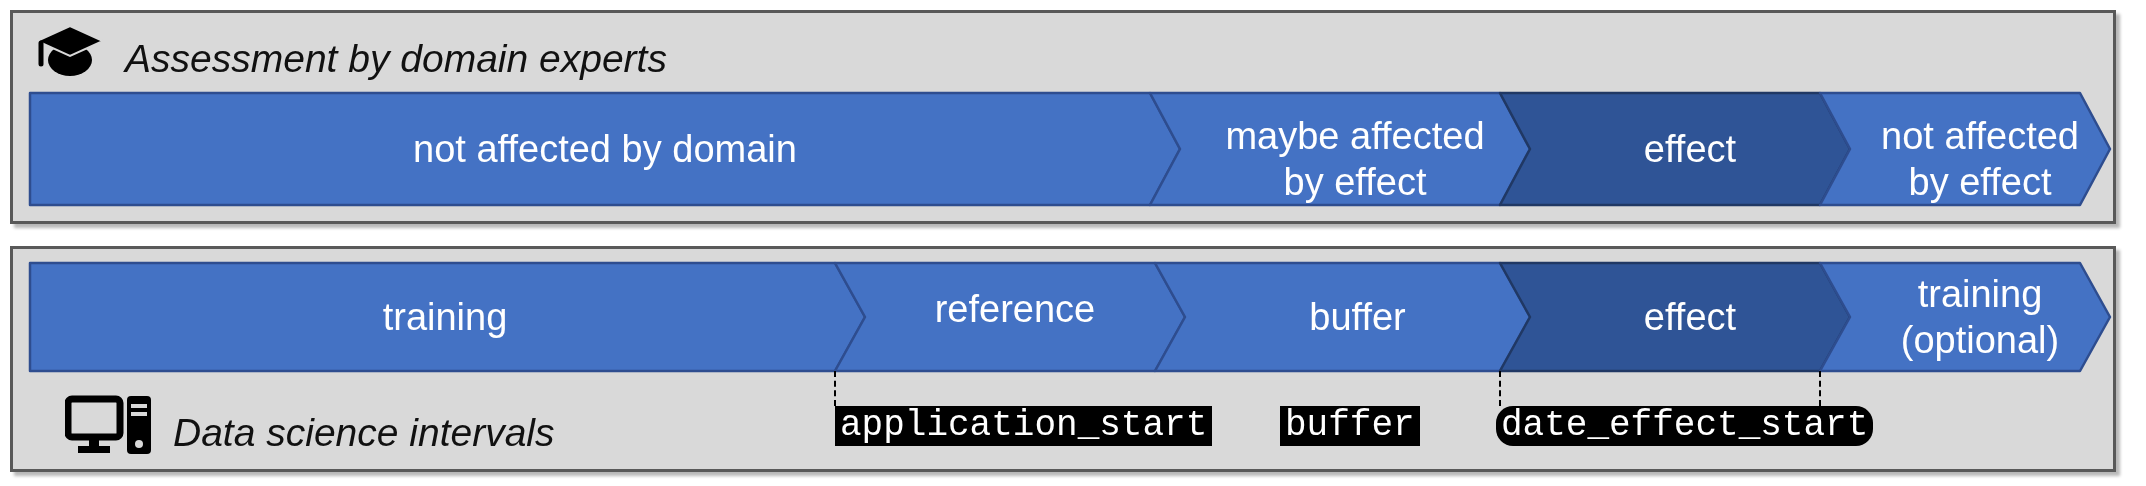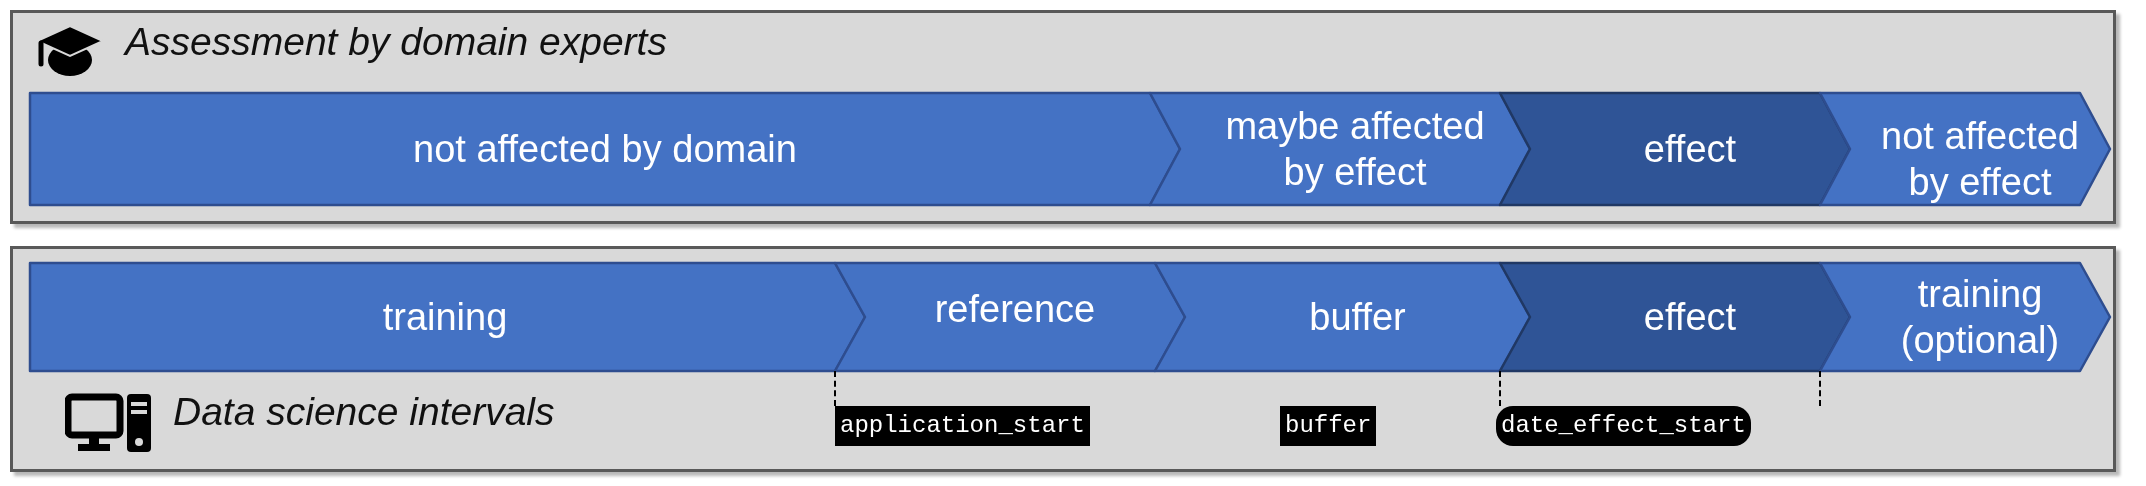--- a/index.html
+++ b/index.html
@@ -10,21 +10,21 @@
     position:absolute;
     background:var(--panel-bg,#d9d9d9);
     border:3px solid var(--panel-border,#595959);
     box-shadow:4px 4px 3px rgba(0,0,0,0.28);
     box-sizing:border-box;
   }
   #panel-experts{left:10px;top:10px;width:2106px;height:214px;}
   #panel-datascience{left:10px;top:246px;width:2106px;height:226px;}
 
   .panel-header{
-    position:absolute;display:flex;align-items:flex-start;gap:20px;
+    position:absolute;display:flex;align-items:flex-end;gap:20px;
   }
   #header-experts{left:33px;top:22px;height:60px;}
   #header-datascience{left:30px;top:392px;height:64px;margin-left:35px;}
   .panel-title{
     font-style:italic;font-size:39px;color:#111111;white-space:nowrap;line-height:1;
     padding-bottom:4px;
   }
   .hdr-icon{flex:0 0 auto;display:block;}
 
   #bars-svg{position:absolute;left:0;top:0;width:2146px;height:486px;}
@@ -37,21 +37,21 @@
   }
   .bar-label span{display:block;}
 
   .marker-line{
     position:absolute;width:0;border-left:2px dashed #000000;
   }
   .marker-label{
     position:absolute;
     background:var(--marker-bg,#000000);color:var(--marker-fg,#ffffff);
     font-family:"Liberation Mono","DejaVu Sans Mono",monospace;
-    font-size:24px;line-height:34px;padding:3px 5px;white-space:nowrap;
+    font-size:36px;line-height:34px;padding:3px 5px;white-space:nowrap;
   }
 </style>
 </head>
 <body>
 
 <div id="stage">
 
   <div class="panel" id="panel-experts"></div>
   <div class="panel" id="panel-datascience"></div>
 
@@ -87,21 +87,21 @@
       <rect x="66" y="10" width="16" height="4" fill="#d9d9d9"></rect>
       <rect x="66" y="18" width="16" height="4" fill="#d9d9d9"></rect>
       <circle cx="74" cy="50" r="4" fill="#d9d9d9"></circle>
     </svg>
     <div class="panel-title">Data science intervals</div>
   </div>
 
   <div class="bar-label" style="left:30px;top:93px;width:1150px;height:112px;">
     <span>not affected by domain</span>
   </div>
-  <div class="bar-label" style="left:1180px;top:93px;width:350px;height:112px;">
+  <div class="bar-label" style="left:1180px;top:93px;width:350px;height:112px;justify-content:flex-end;">
     <span>maybe affected</span>
     <span>by effect</span>
   </div>
   <div class="bar-label" style="left:1530px;top:93px;width:320px;height:112px;">
     <span>effect</span>
   </div>
   <div class="bar-label" style="left:1850px;top:93px;width:260px;height:132px;">
     <span>not affected</span>
     <span>by effect</span>
   </div>

